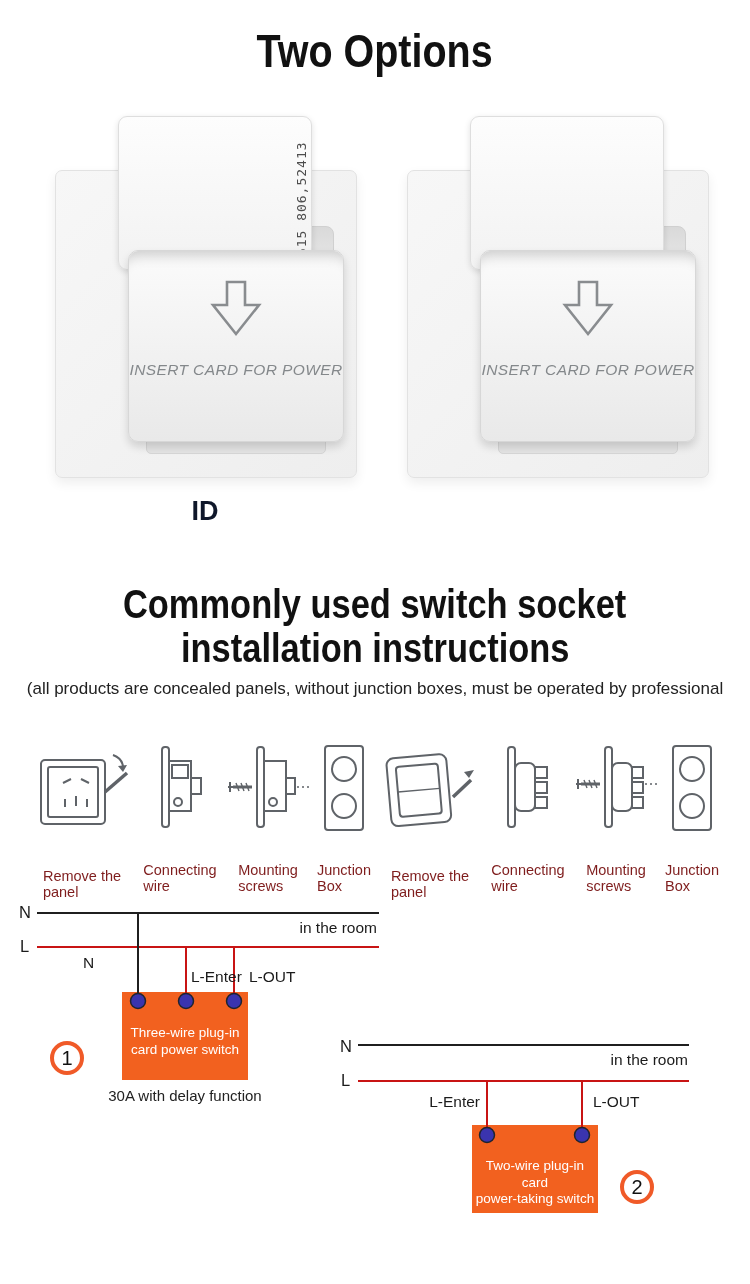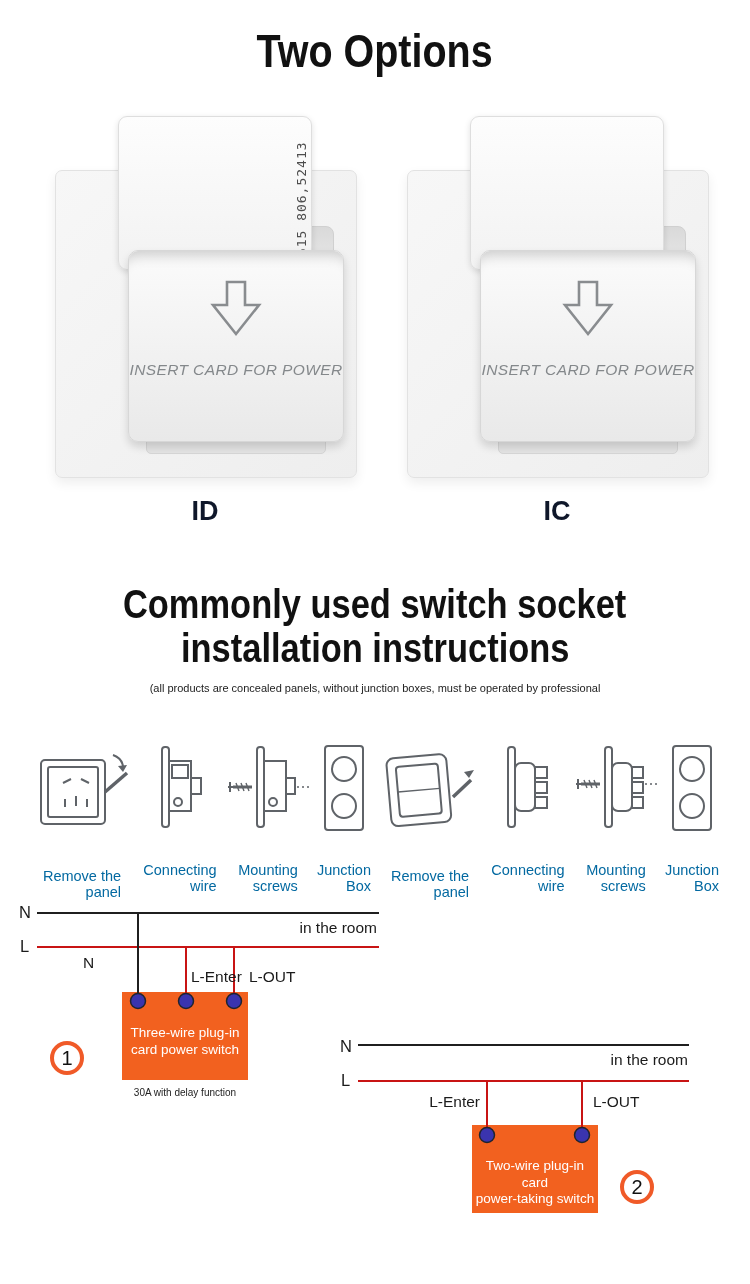--- a/index.html
+++ b/index.html
@@ -4,21 +4,21 @@
 <style>
   html,body{margin:0;padding:0;background:#fff;}
   #page{position:relative;width:750px;height:1284px;margin:0 auto;background:#fff;
         font-family:"Liberation Sans",sans-serif;color:#111;overflow:hidden;}
   .abs{position:absolute;}
 
   
   .big-title{top:24px;left:0;width:750px;text-align:center;font-size:47px;font-weight:bold;line-height:54px;}
   .cond{display:inline-block;transform:scaleX(.84);transform-origin:center;white-space:nowrap;}
   .sec-head{left:0;width:750px;text-align:center;font-size:41px;font-weight:bold;line-height:44px;}
-  .sec-sub{left:0;width:750px;text-align:center;font-size:11px;line-height:19px;color:#222;}
+  .sec-sub{left:0;width:750px;text-align:center;font-size:17px;line-height:19px;color:#222;}
 
   
   .product{top:108px;width:330px;height:425px;}
   .plate{left:15px;top:62px;width:300px;height:306px;border-radius:7px;
          background:linear-gradient(135deg,#f7f7f7,#eeeeee);border:1px solid #e2e2e2;
          box-shadow:0 5px 12px rgba(0,0,0,.07);}
   .keycard{left:78px;top:8px;width:192px;height:152px;border-radius:9px;z-index:2;
            background:linear-gradient(180deg,#fdfdfd,#f2f2f2);border:1px solid #dedede;
            box-shadow:0 2px 6px rgba(0,0,0,.12);}
   .card-num{position:absolute;top:6px;right:2px;height:142px;writing-mode:vertical-rl;
@@ -33,31 +33,31 @@
                 box-shadow:0 5px 9px rgba(0,0,0,.14), inset 0 16px 14px -12px rgba(0,0,0,.20);
                 text-align:center;}
   .insert-arrow{margin-top:26px;}
   .insert-text{margin-top:18px;font-size:15.5px;letter-spacing:.4px;color:#84888b;font-style:italic;}
   .type-label{left:0;top:388px;width:330px;text-align:center;font-size:27px;font-weight:bold;color:#0f172a;}
 
   
   .inst-group{top:742px;width:348px;height:148px;display:flex;}
   .inst-col{display:flex;flex-direction:column;align-items:center;}
   .inst-icon{height:102px;display:flex;align-items:center;justify-content:center;}
-  .inst-label{font-size:14.5px;line-height:16px;text-align:right;color:#0369a1;margin-top:28px;}
+  .inst-label{font-size:14.5px;line-height:16px;text-align:left;color:#7f1d1d;margin-top:28px;}
 
   
   .diagram{}
   .wires{position:absolute;left:0;top:0;z-index:2;pointer-events:none;}
   .dlabel{position:absolute;z-index:3;font-size:15.5px;color:#1b1b1b;}
   .nl{font-size:16.5px;}
   .switch-box{position:absolute;z-index:1;width:126px;height:88px;background:var(--orange,#f2611f);
               color:#fff;text-align:center;font-size:13.5px;line-height:16.5px;padding-top:33px;
               box-sizing:border-box;}
-  .caption{position:absolute;z-index:3;font-size:10px;color:#222;text-align:center;}
+  .caption{position:absolute;z-index:3;font-size:15px;color:#222;text-align:center;}
   .numbadge{position:absolute;z-index:3;width:34px;height:34px;box-sizing:border-box;
             border:4px solid var(--ring,#f05a28);border-radius:50%;text-align:center;
             line-height:26px;font-size:20px;color:#111;}
 </style>
 </head>
 <body>
 
 <div id="page">
 
   <div class="abs big-title">
@@ -86,21 +86,20 @@
     <div class="abs keycard">
       <div class="card-num"></div>
     </div>
     <div class="abs holder-rim"></div>
     <div class="abs holder-front">
       <svg class="insert-arrow" width="72" height="62" viewBox="0 0 72 62">
         <path d="M27,5 h18 v23 h14 L36,57 L13,28 h14 Z" fill="none" stroke="#898c8f" stroke-width="2.6"></path>
       </svg>
       <div class="insert-text">INSERT CARD FOR POWER</div>
     </div>
-    <div class="abs type-label">IC</div>
   </div>
 
   <div class="abs sec-head" style="top:582px;">
     <span class="cond">Commonly used switch socket</span>
   </div>
   <div class="abs sec-head" style="top:626px;">
     <span class="cond">installation instructions</span>
   </div>
   <div class="abs sec-sub" style="top:679px;">(all products are concealed panels, without junction boxes, must be operated by professional</div>
 

